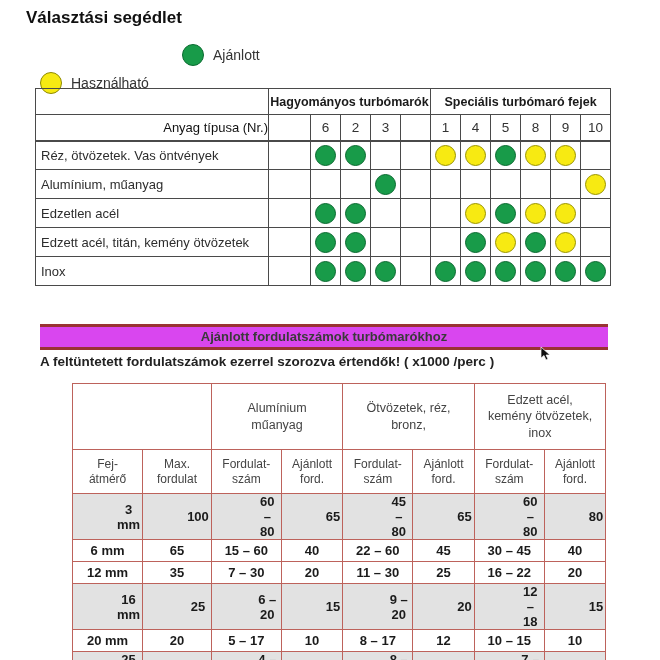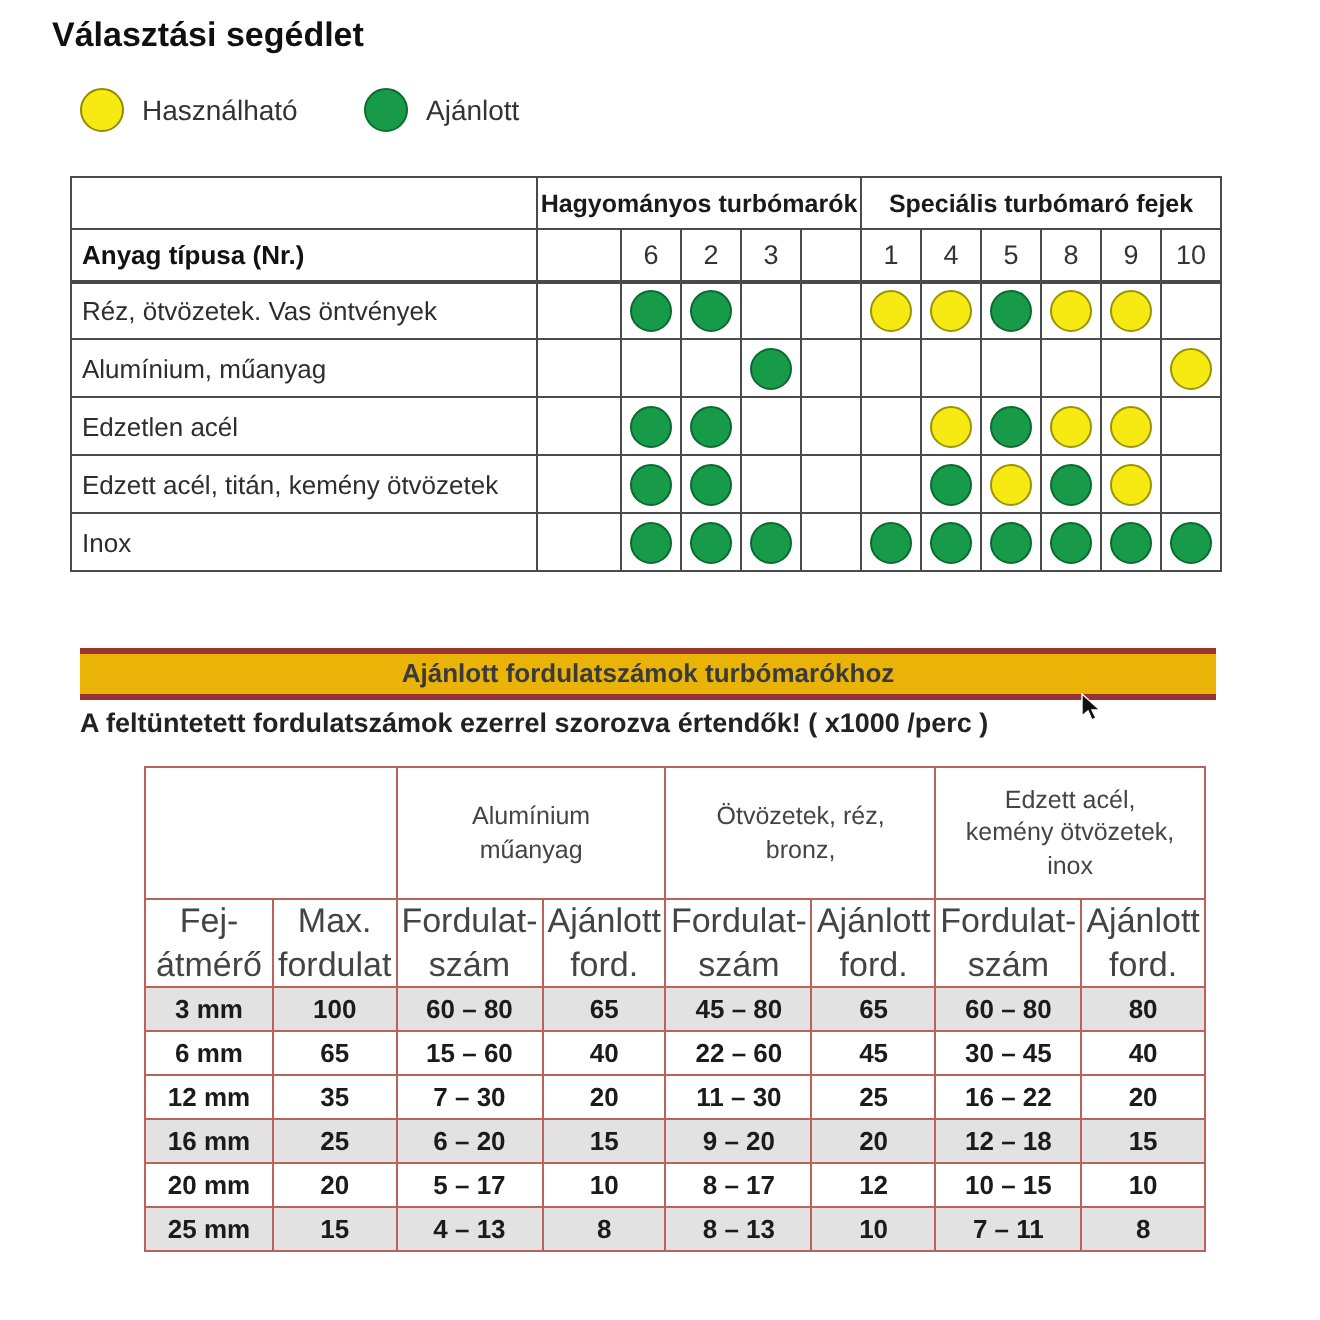--- a/index.html
+++ b/index.html
@@ -6,63 +6,63 @@
   html,body { margin:0; padding:0; }
   body {
     width:660px; height:660px; position:relative; background:#ffffff;
     font-family:"Liberation Sans", sans-serif; overflow:hidden;
   }
 
   .page-title { position:absolute; left:26px; top:8px; font-size:17px; font-weight:bold; color:#101010; }
 
   .legend { position:absolute; left:40px; top:44px; height:26px; }
   .legend-item { position:absolute; top:0; display:flex; align-items:center; }
-  .legend-item.usable { left:0; }
+  .legend-item.usable { left:0;margin-top:28px; }
   .legend-item.recommended { left:142px; }
   .legend-dot { width:22px; height:22px; border-radius:50%; flex:0 0 auto; }
   .legend-dot.yellow { background:#f7ea12; border:1px solid #8f8a00; }
   .legend-dot.green  { background:#189b49; border:1px solid #0b6b31; }
   .legend-label { font-size:14px; color:#333333; margin-left:9px; }
 
   table.sel {
     position:absolute; left:35px; top:88px; width:576px;
     border-collapse:collapse; table-layout:fixed;
   }
   table.sel td { border:1px solid #4a4a4a; padding:0; text-align:center; vertical-align:middle; overflow:hidden; }
   table.sel tr.grp td { height:26px; font-size:12.5px; font-weight:bold; color:#1a1a1a; }
   table.sel tr.cols td { height:26px; font-size:13.5px; color:#333333; border-bottom-width:2px; }
   table.sel tr.cols td.label, table.sel td.label { text-align:left; padding-left:5px; }
-  table.sel tr.cols td.label { font-size:13px; font-weight:bold; color:#111111; }
+  table.sel tr.cols td.label { font-size:13px; font-weight:normal; color:#111111;text-align:right; }
   table.sel tr.data td { height:29px; }
   table.sel tr.data td.label { font-size:13px; color:#2d2d2d; font-weight:normal; }
   .dot { display:inline-block; width:21px; height:21px; border-radius:50%; vertical-align:middle; }
   .dot.green  { background:#189b49; border:1px solid #0a6a30; }
   .dot.yellow { background:#f7ea12; border:1px solid #9a9400; }
 
   .banner {
     position:absolute; left:40px; top:324px; width:568px;
-    background:#eab308; border-top:3px solid #993333; border-bottom:3px solid #993333;
+    background:#d946ef; border-top:3px solid #993333; border-bottom:3px solid #993333;
     text-align:center; font-size:13px; font-weight:bold; color:#3a3a3a;
     padding:2px 0 3px 0;
   }
   .note {
     position:absolute; left:40px; top:354px; width:568px;
     text-align:left; font-size:13.5px; font-weight:bold; color:#222222;
   }
   .cursor { position:absolute; left:540px; top:346px; width:12px; height:16px; }
 
   table.spd {
     position:absolute; left:72px; top:383px;
     border-collapse:collapse; table-layout:fixed;
   }
   table.spd td { border:1px solid #bd625b; padding:0 2px; text-align:center; vertical-align:middle; overflow:hidden; }
   table.spd tr.grp td { height:66px; font-size:12.5px; color:#444444; line-height:1.3; white-space:pre-line; }
-  table.spd tr.sub td { height:44px; font-size:17px; color:#444444; line-height:1.25; white-space:pre-line; }
+  table.spd tr.sub td { height:44px; font-size:12px; color:#444444; line-height:1.25; white-space:pre-line; }
   table.spd tr.data td { height:22px; font-size:13px; font-weight:bold; color:#1b1b1b; }
-  table.spd tr.data.striped td { background:#e2e2e2; }
+  table.spd tr.data.striped td { background:#e2e2e2;padding-left:44px; }
 </style>
 </head>
 <body>
 
 <div class="page-title">Választási segédlet</div>
 
 <div class="legend">
   <div class="legend-item usable">
     <span class="legend-dot yellow"></span>
     <span class="legend-label">Használható</span>

